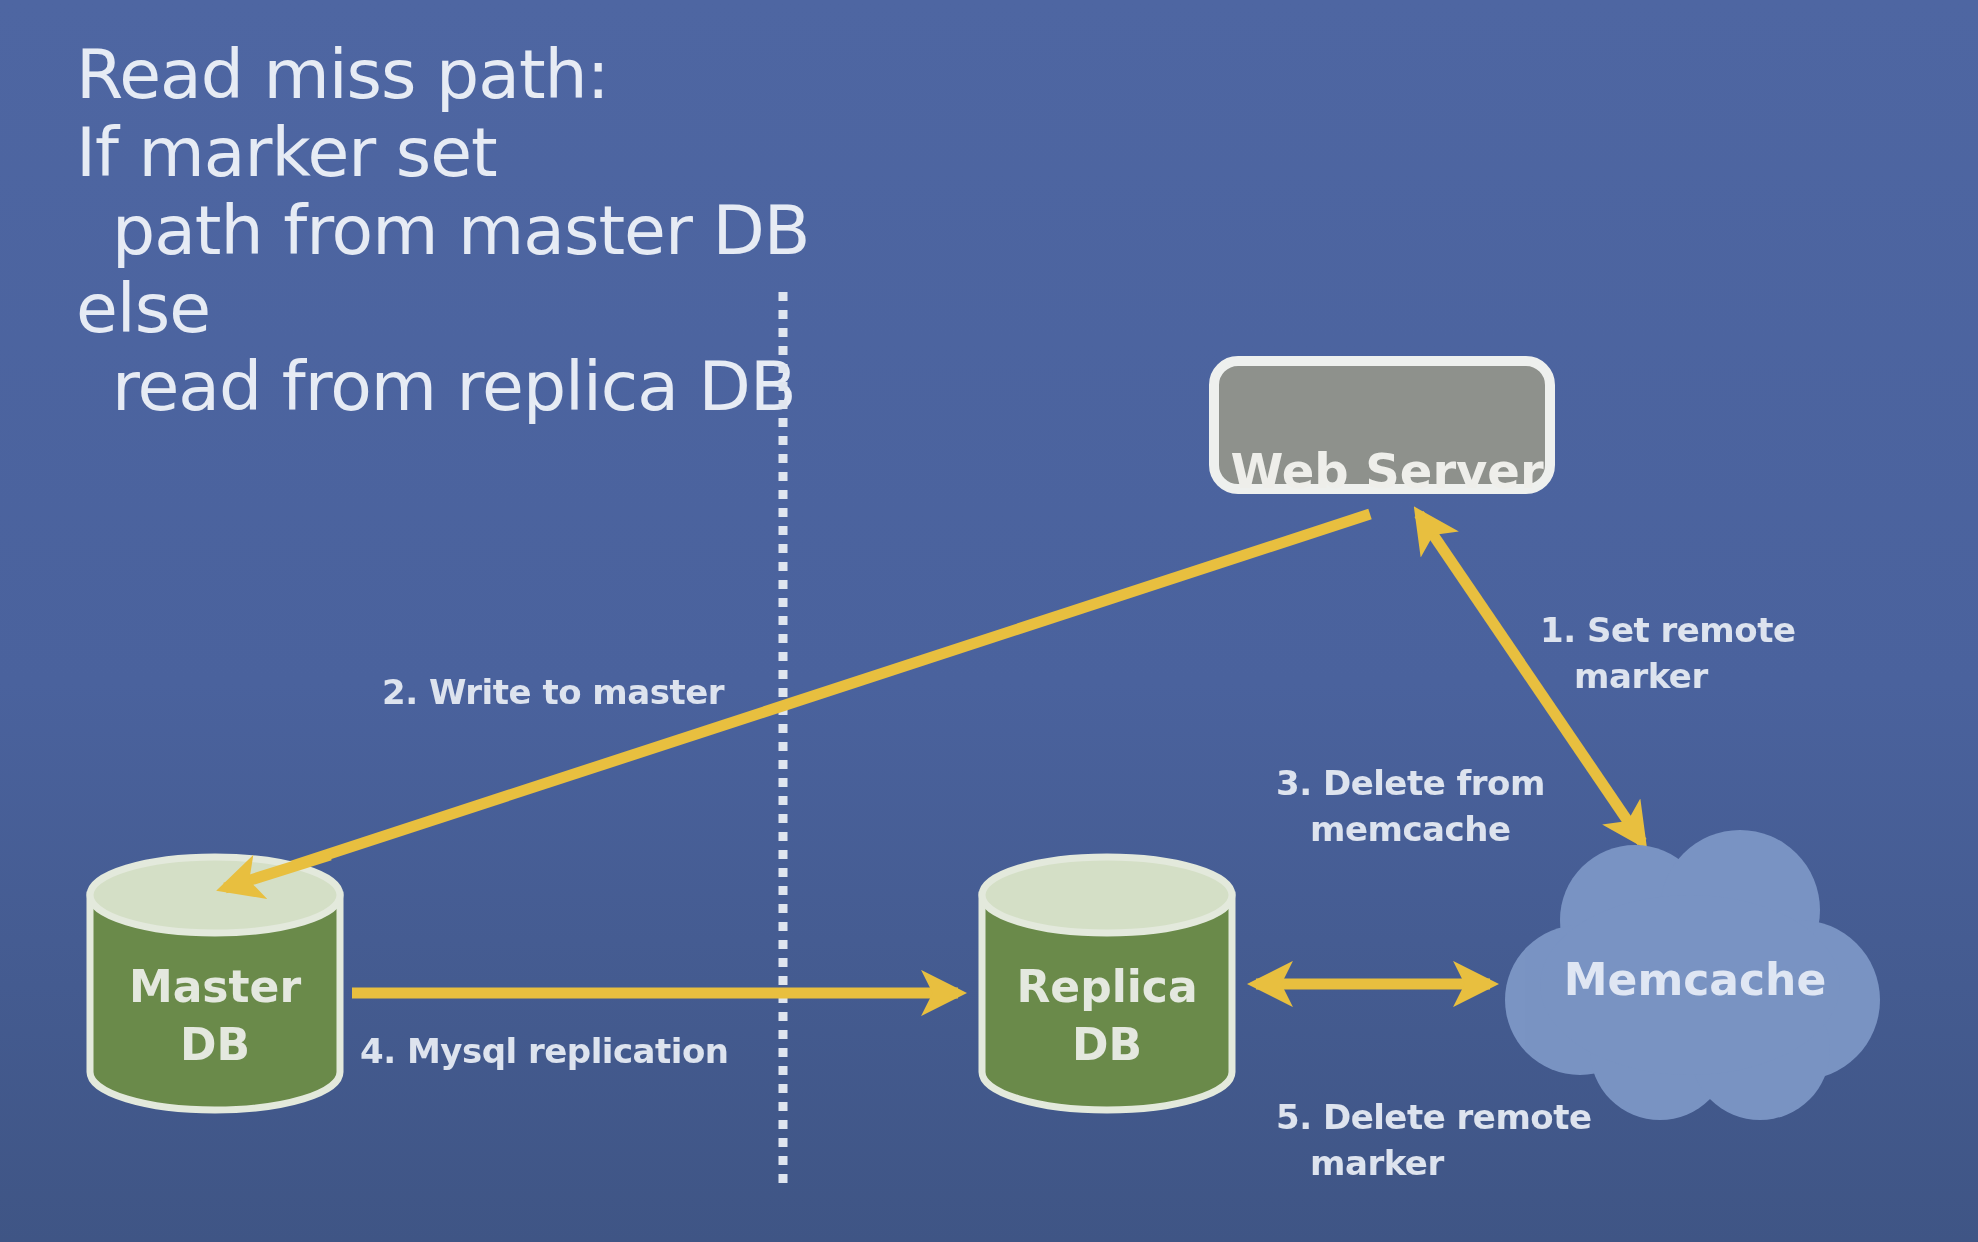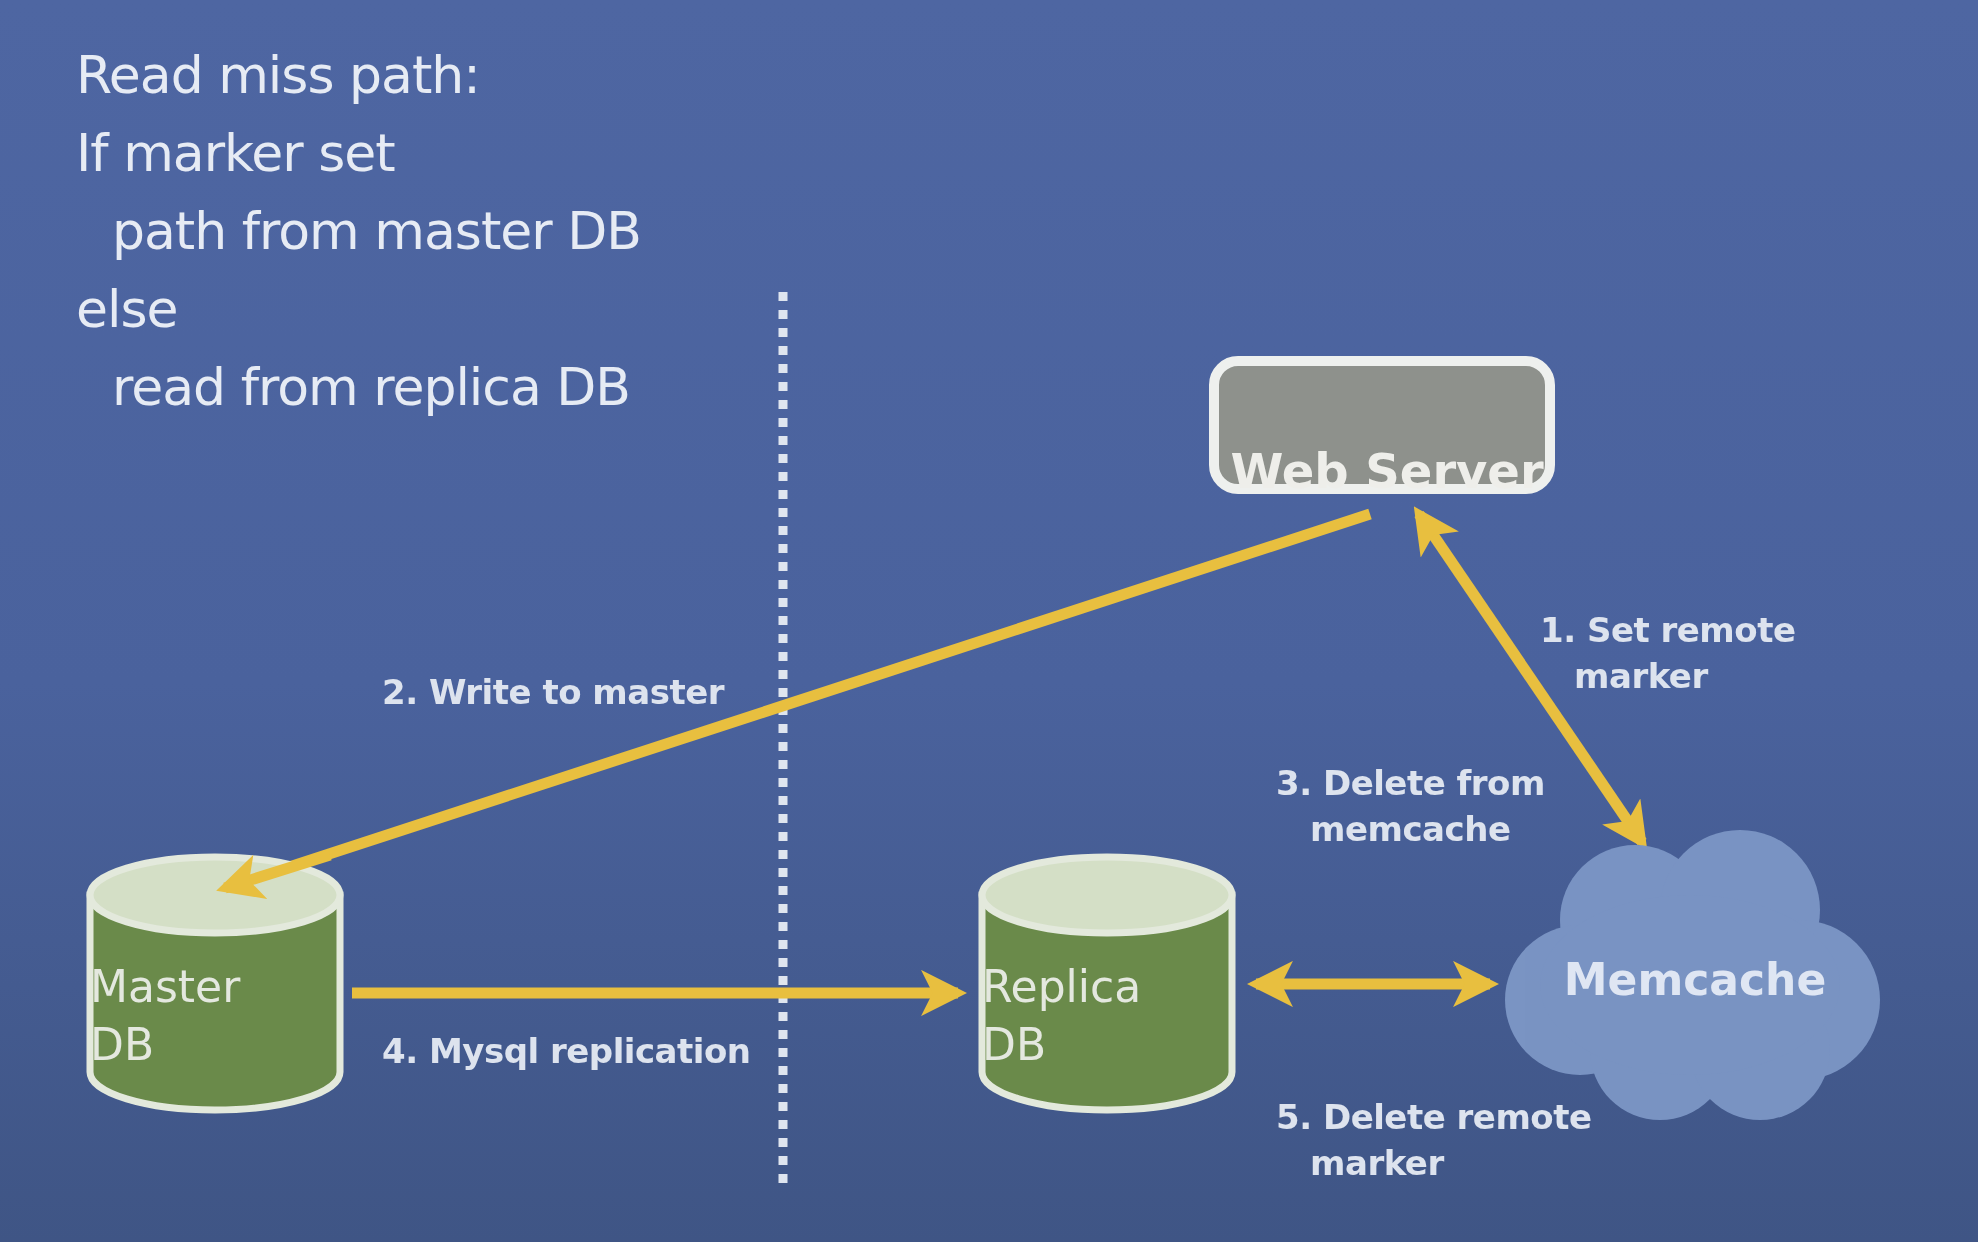--- a/index.html
+++ b/index.html
@@ -5,32 +5,32 @@
   html, body { margin: 0; padding: 0; }
   body {
     width: 1978px; height: 1242px; overflow: hidden;
     background: linear-gradient(180deg, #4e66a2 0%, #4a629d 55%, #3f5585 100%);
     font-family: "DejaVu Sans", sans-serif;
     position: relative;
   }
   .slide { position: absolute; inset: 0; }
   .code {
     position: absolute; left: 76px; top: 36px;
-    color: #e6ebf4; font-size: 52px; line-height: 78px;
+    color: #e6ebf4; font-size: 68px; line-height: 78px;
     letter-spacing: -1px;
   }
   .code div { white-space: pre; }
   .code .ind { padding-left: 36px; }
   svg.diagram { position: absolute; left: 0; top: 0; }
   .lbl {
     position: absolute; color: #dde3ee; font-weight: bold;
     font-size: 34px; line-height: 46px; white-space: pre; letter-spacing: -0.5px;
   }
   .node-text {
-    position: absolute; color: #e4e8df; font-weight: normal; text-align: left;
+    position: absolute; color: #e4e8df; font-weight: bold; text-align: center;
     font-size: 44px; line-height: 58px;
   }
   .ws-text {
     position: absolute; color: #eeeeea; font-weight: bold; text-align: center;
     font-size: 48px; line-height: 60px;
   }
   .mc-text {
     position: absolute; color: #dfe6f3; font-weight: bold; text-align: center;
     font-size: 44px; line-height: 56px;
   }
@@ -99,17 +99,17 @@
     <div>DB</div>
   </div>
 
   <div class="mc-text" style="left:1560px; top:952px; width:270px;">Memcache</div>
 
   <div class="lbl" style="left:1540px; top:607px;">1. Set remote
    marker</div>
   <div class="lbl" style="left:382px; top:669px;">2. Write to master</div>
   <div class="lbl" style="left:1276px; top:760px;">3. Delete from
    memcache</div>
-  <div class="lbl" style="left:382px; top:1028px;">4. Mysql replication</div>
+  <div class="lbl" style="left:360px; top:1028px;">4. Mysql replication</div>
   <div class="lbl" style="left:1276px; top:1094px;">5. Delete remote
    marker</div>
 
 </div>
 
 </body></html>

